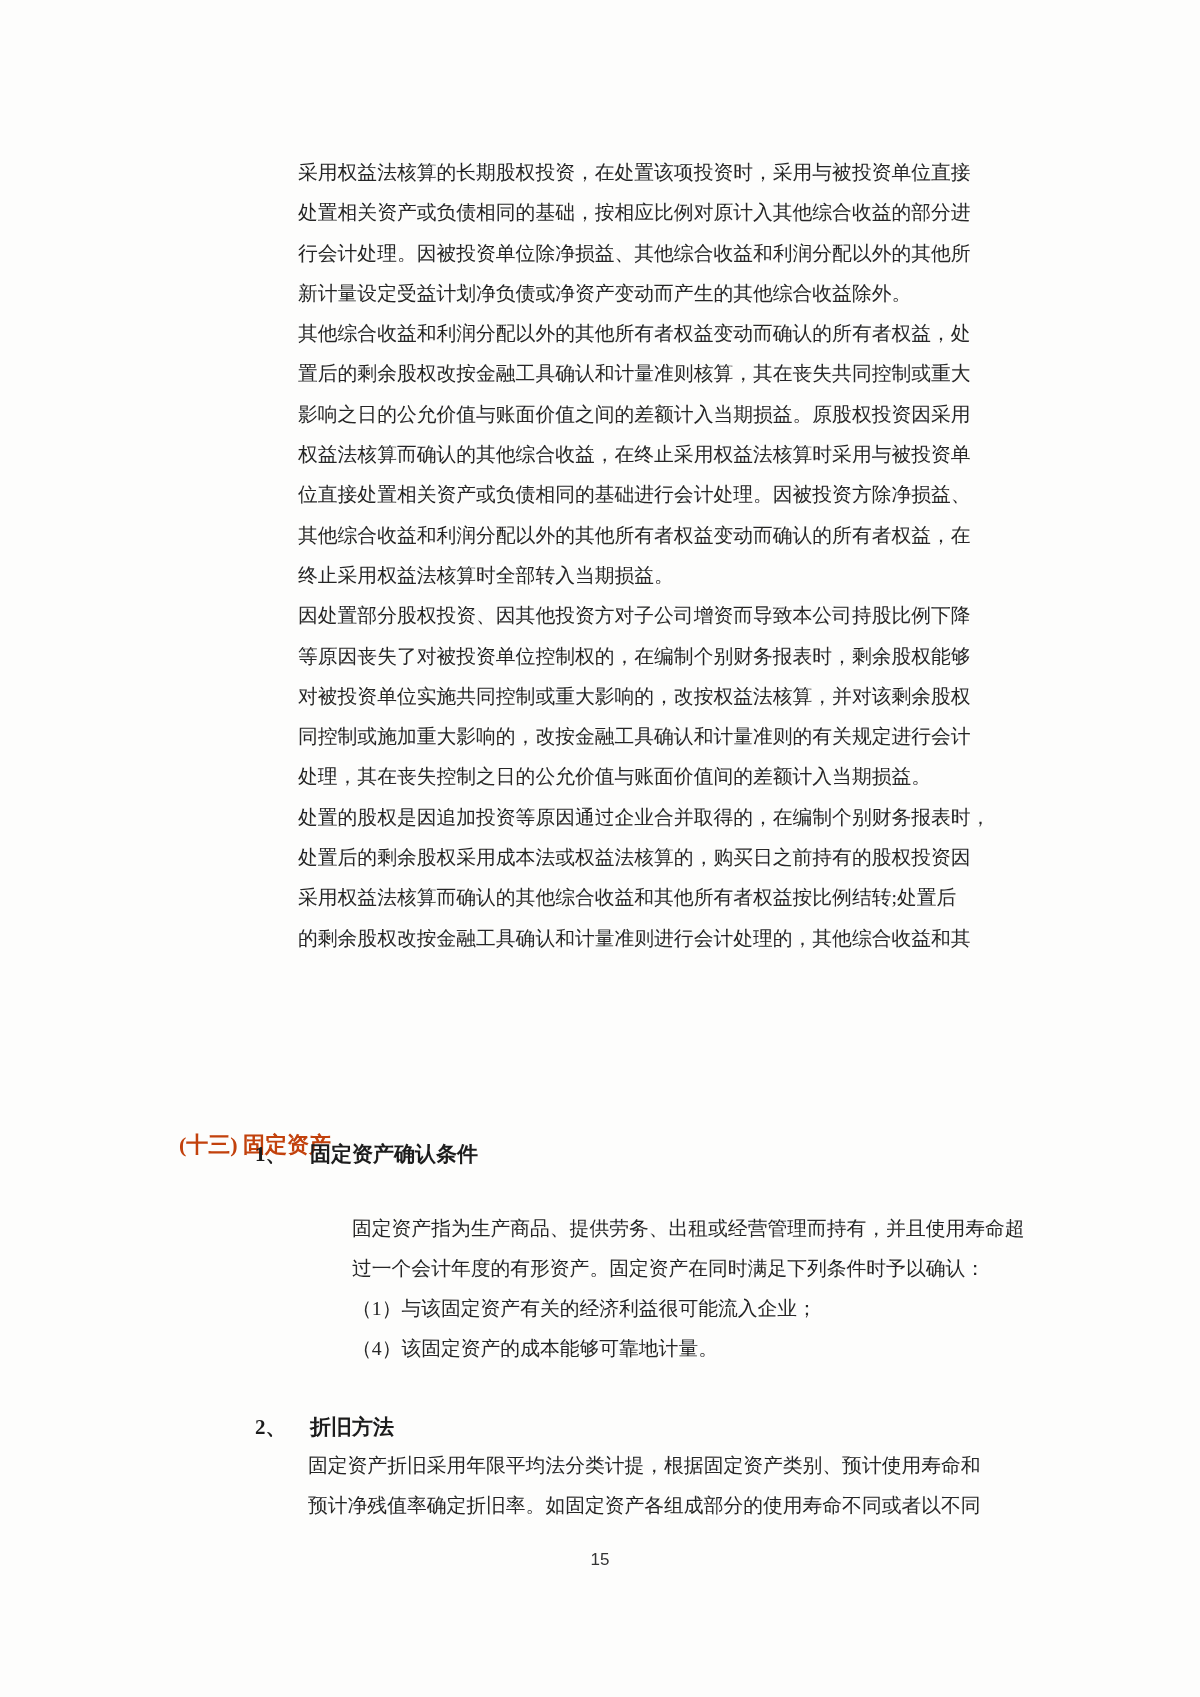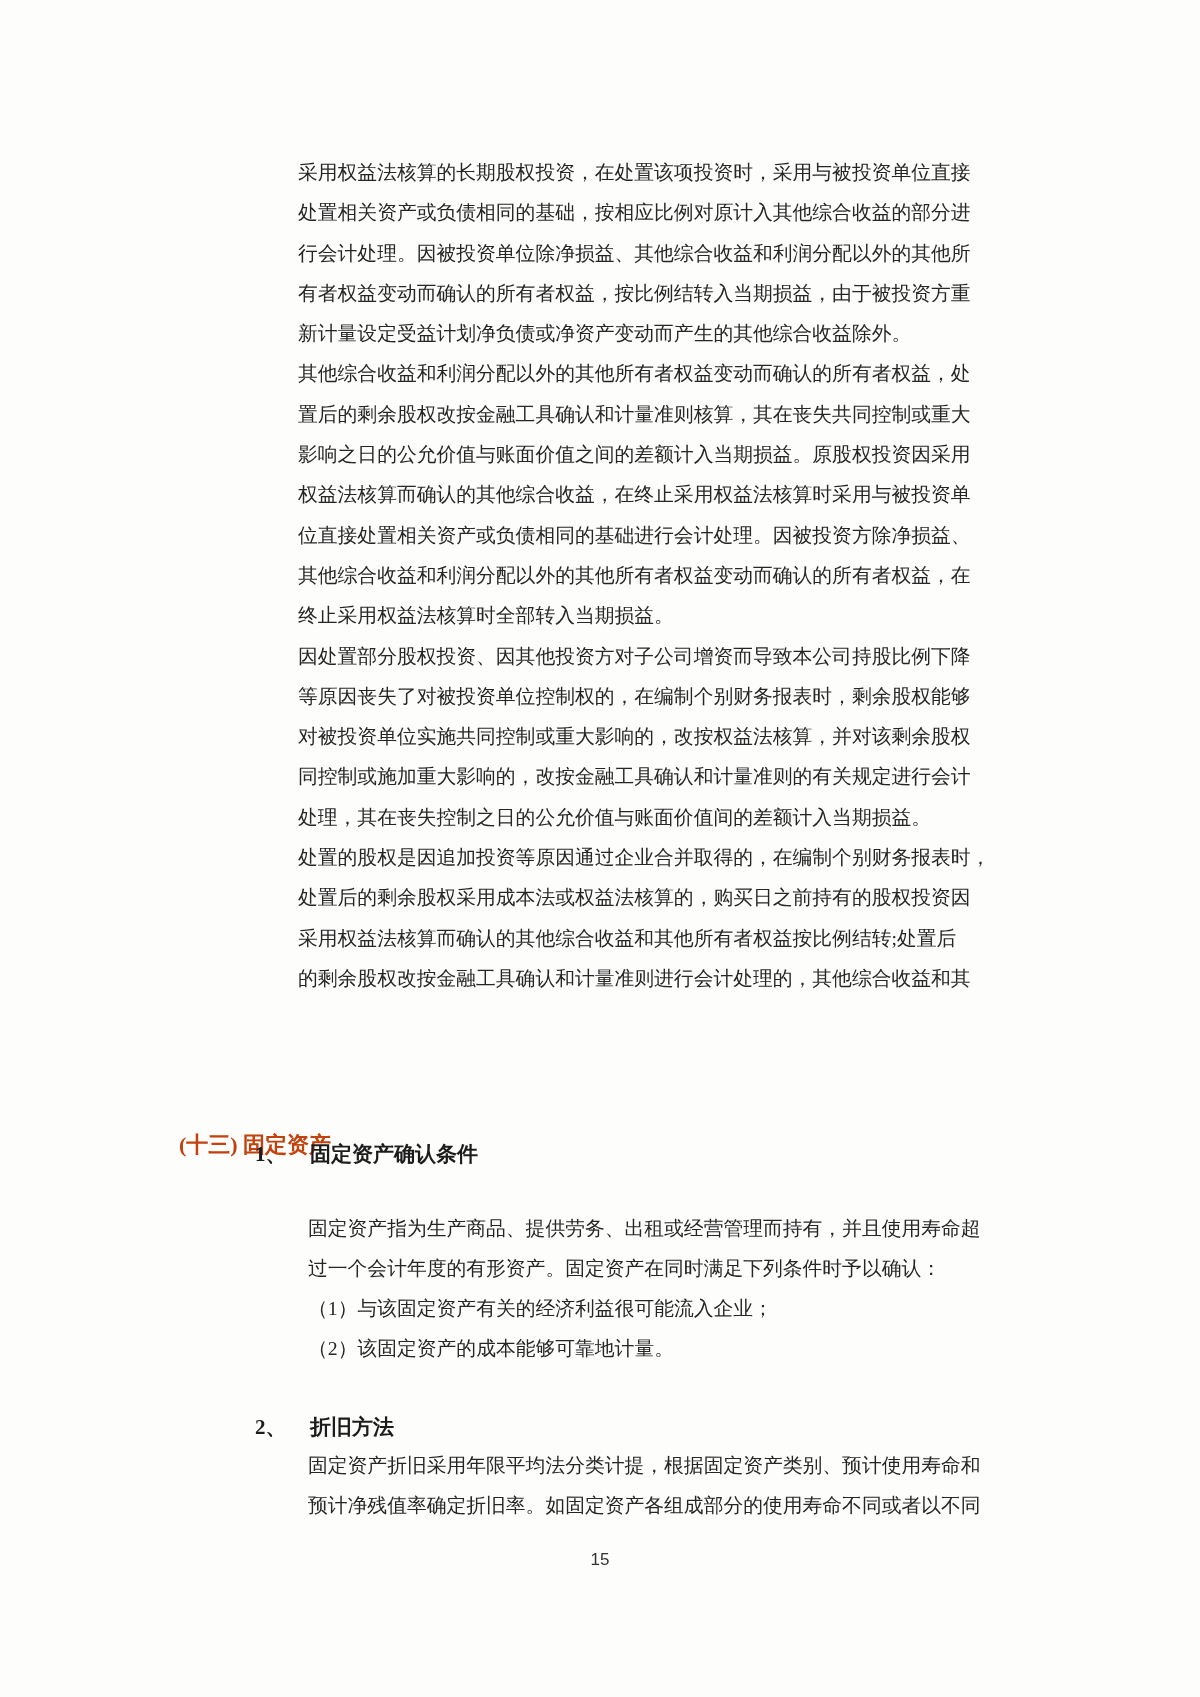--- a/index.html
+++ b/index.html
@@ -56,41 +56,40 @@
   }
   .sub-heading.h-item1 { top: 1140px; }
   .sub-heading.h-item2 { top: 1413px; }
   .sec-body {
     position: absolute;
     left: 308px;
     width: 668px;
     font-size: 19.8px;
     line-height: 40px;
   }
-  .sec-body.s-item1 { top: 1208px; }
+  .sec-body.s-item1 { top: 1208px; margin-left: 44px; }
   .sec-body.s-item2 { top: 1445px; }
   .page-num {
     position: absolute;
     top: 1550px;
     left: 0;
     width: 1200px;
     text-align: center;
     font-family: "Liberation Sans", "DejaVu Sans", sans-serif;
     font-size: 17px;
     color: #333333;
   }
 </style>
 </head>
 <body>
 
 <div class="main-text">
   <div class="pline">采用权益法核算的长期股权投资，在处置该项投资时，采用与被投资单位直接</div>
   <div class="pline">处置相关资产或负债相同的基础，按相应比例对原计入其他综合收益的部分进</div>
   <div class="pline">行会计处理。因被投资单位除净损益、其他综合收益和利润分配以外的其他所</div>
-  <div class="pline">有者权益变动而确认的所有者权益，按比例结转入当期损益，由于被投资方重</div>
   <div class="pline">新计量设定受益计划净负债或净资产变动而产生的其他综合收益除外。</div>
   <div class="pline">其他综合收益和利润分配以外的其他所有者权益变动而确认的所有者权益，处</div>
   <div class="pline">置后的剩余股权改按金融工具确认和计量准则核算，其在丧失共同控制或重大</div>
   <div class="pline">影响之日的公允价值与账面价值之间的差额计入当期损益。原股权投资因采用</div>
   <div class="pline">权益法核算而确认的其他综合收益，在终止采用权益法核算时采用与被投资单</div>
   <div class="pline">位直接处置相关资产或负债相同的基础进行会计处理。因被投资方除净损益、</div>
   <div class="pline">其他综合收益和利润分配以外的其他所有者权益变动而确认的所有者权益，在</div>
   <div class="pline">终止采用权益法核算时全部转入当期损益。</div>
   <div class="pline">因处置部分股权投资、因其他投资方对子公司增资而导致本公司持股比例下降</div>
   <div class="pline">等原因丧失了对被投资单位控制权的，在编制个别财务报表时，剩余股权能够</div>
@@ -108,21 +107,21 @@
 </div>
 
 <div class="sub-heading h-item1">
   <span class="sub-num">1、</span><span>固定资产确认条件</span>
 </div>
 
 <div class="sec-body s-item1">
   <div class="pline">固定资产指为生产商品、提供劳务、出租或经营管理而持有，并且使用寿命超</div>
   <div class="pline">过一个会计年度的有形资产。固定资产在同时满足下列条件时予以确认：</div>
   <div class="pline">（1）与该固定资产有关的经济利益很可能流入企业；</div>
-  <div class="pline">（2）该固定资产的成本能够可靠地计量。</div>
+  <div class="pline">（4）该固定资产的成本能够可靠地计量。</div>
 </div>
 
 <div class="sub-heading h-item2">
   <span class="sub-num">2、</span><span>折旧方法</span>
 </div>
 
 <div class="sec-body s-item2">
   <div class="pline">固定资产折旧采用年限平均法分类计提，根据固定资产类别、预计使用寿命和</div>
   <div class="pline">预计净残值率确定折旧率。如固定资产各组成部分的使用寿命不同或者以不同</div>
 </div>

